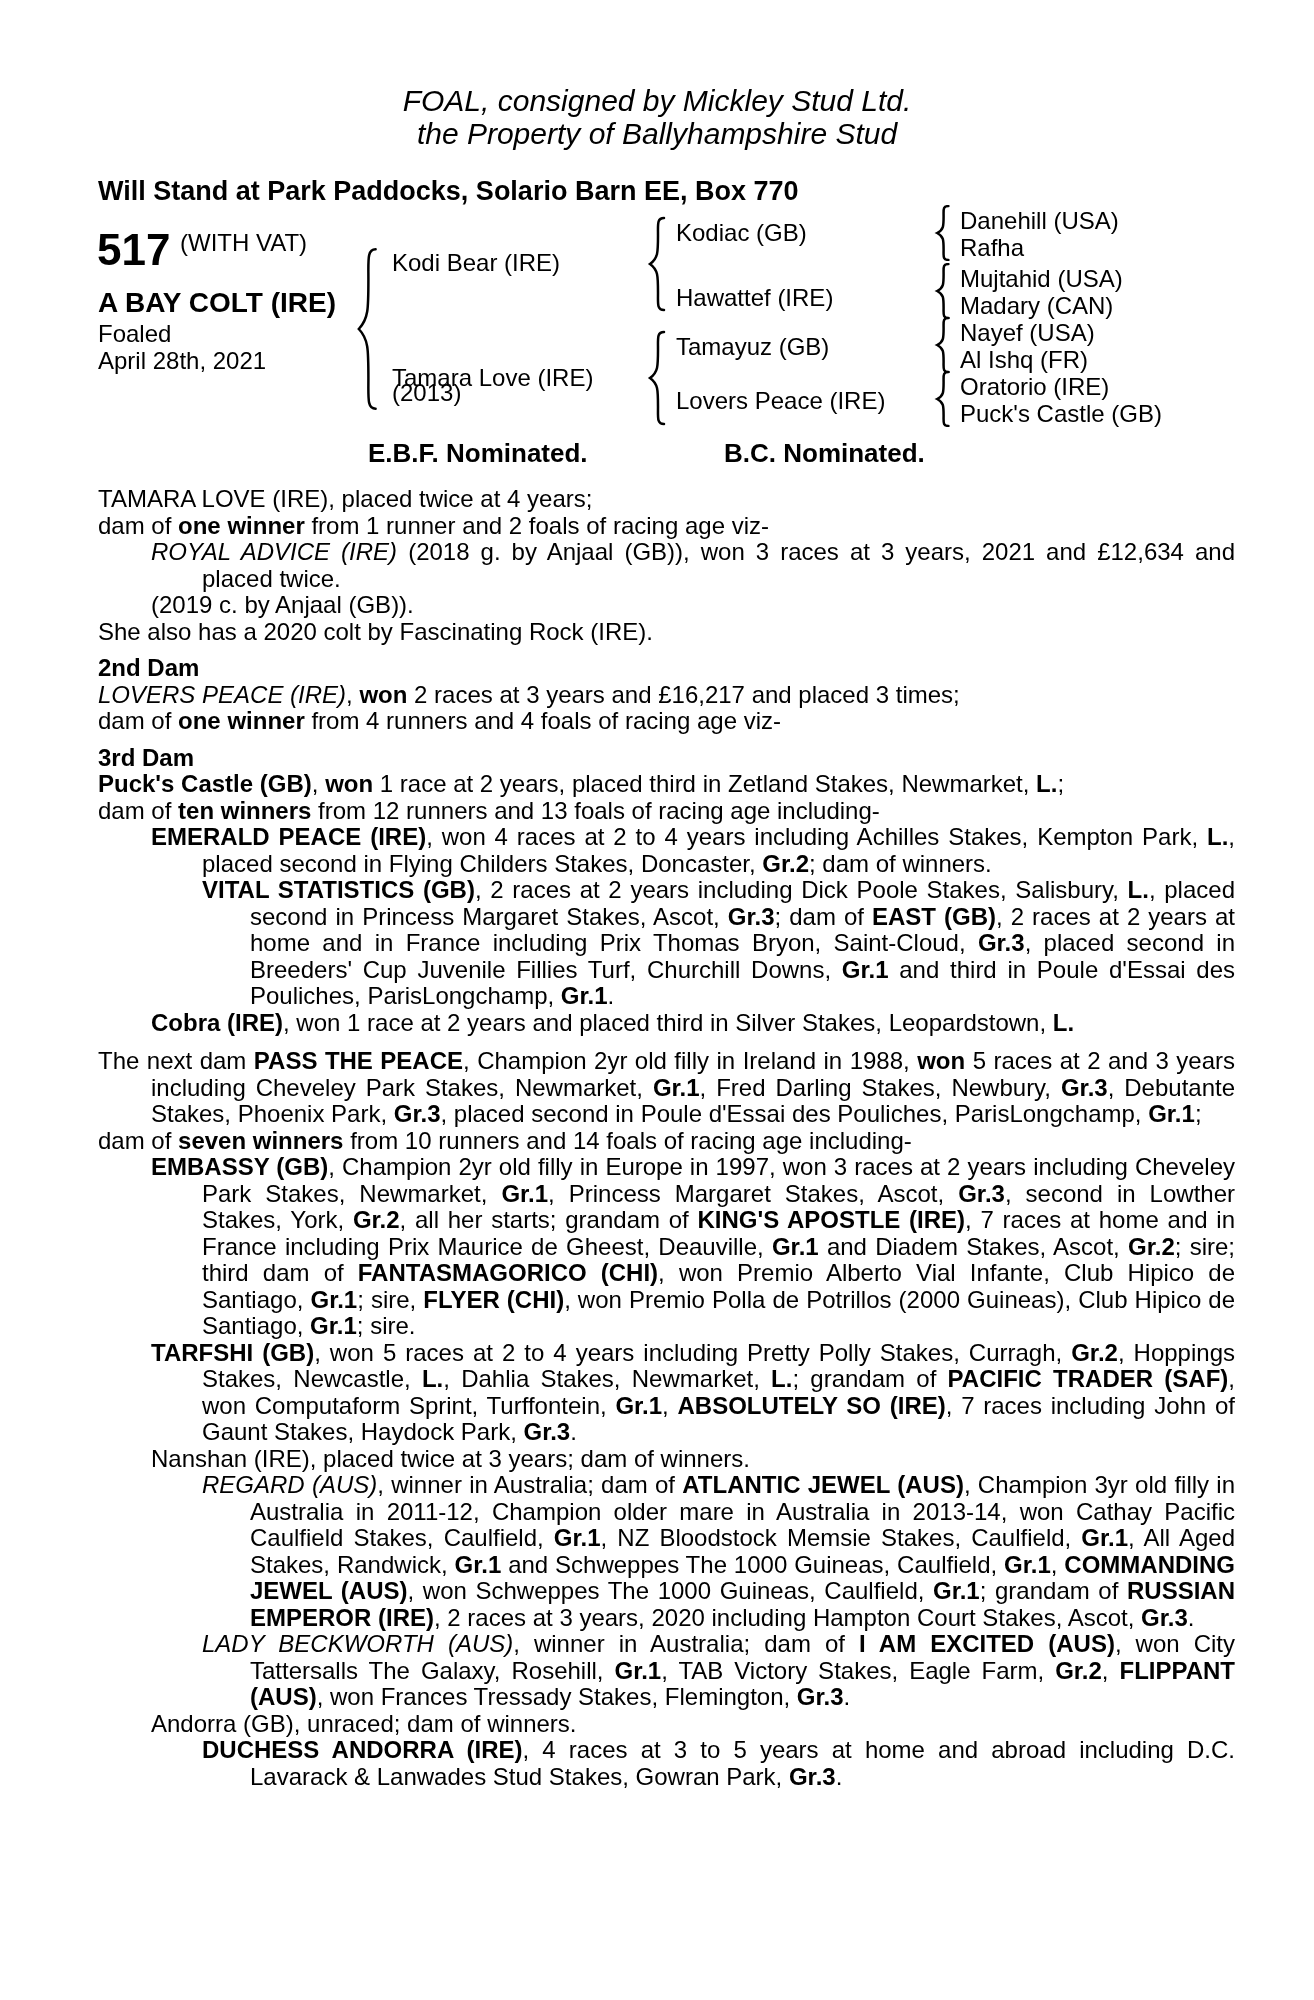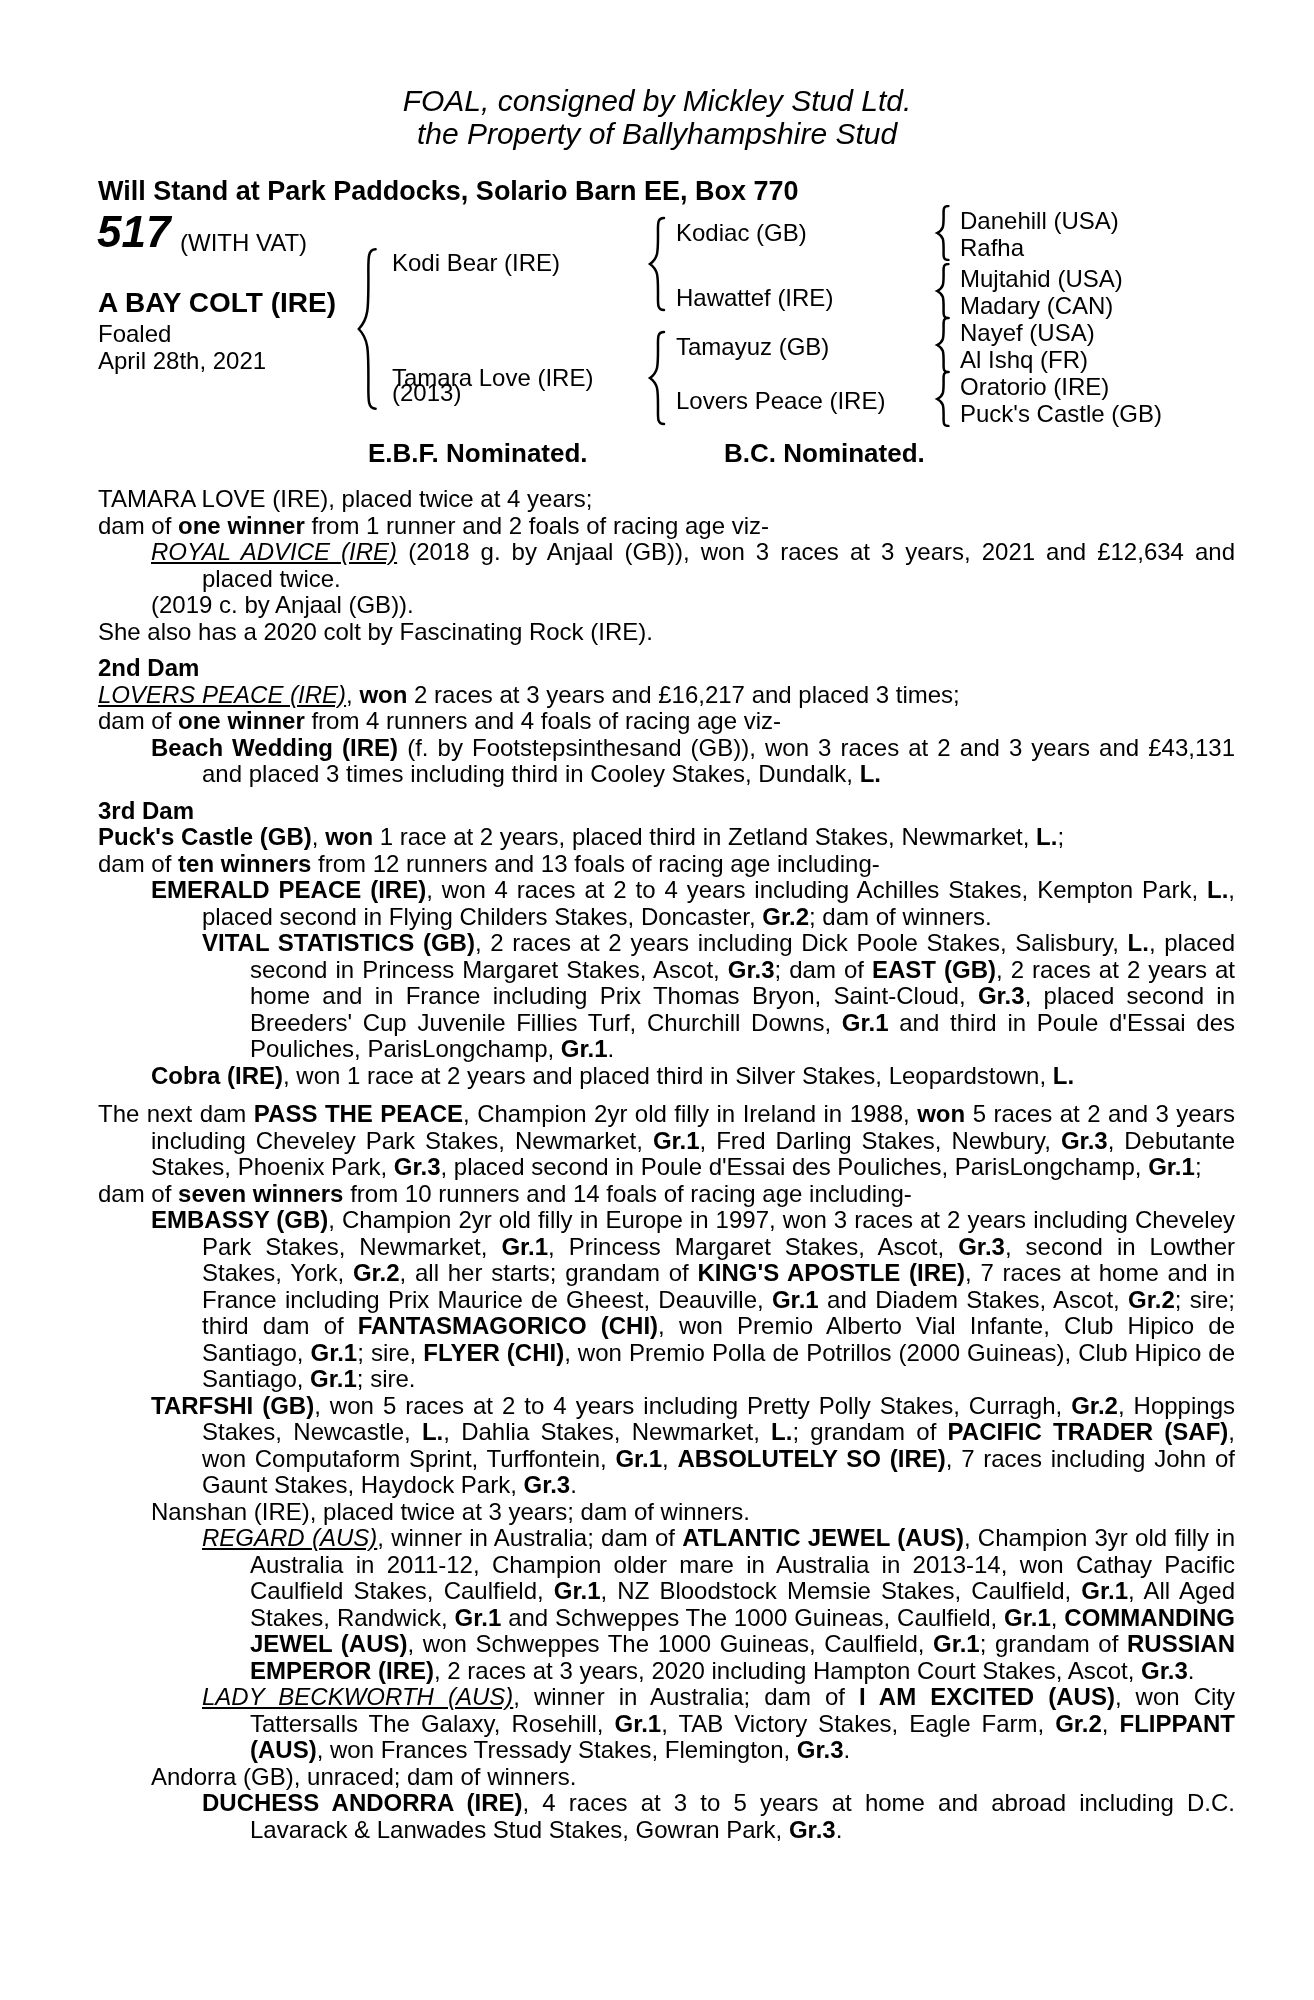--- a/index.html
+++ b/index.html
@@ -26,32 +26,32 @@
   .dam-heading{font-weight:bold;font-size:24px;line-height:26.5px;}
   .para{margin:0;font-size:24px;line-height:26.5px;text-align:justify;}
   .para.flush{padding-left:0;text-indent:0;}
   .para.p1{padding-left:104px;text-indent:-51px;}
   .para.p2{padding-left:152px;text-indent:-48px;}
   .para.np{padding-left:53px;text-indent:-53px;}
   .dam-section{margin-top:10px;}
   .dam-section:first-child{margin-top:0;}
   .dam-section.no-heading{margin-top:12px;}
   .b{font-weight:bold;}
-  .i{font-style:italic;text-decoration:underline;}
+  .i{font-style:italic;}
 </style>
 </head>
 <body>
 
 <div id="page">
 
   <div class="abs title-line" style="top:84px;">FOAL, consigned by Mickley Stud Ltd.</div>
   <div class="abs title-line" style="top:117px;">the Property of Ballyhampshire Stud</div>
   <div class="abs stand-line" style="left:98px;top:176px;">Will Stand at Park Paddocks, Solario Barn EE, Box 770</div>
 
-  <div class="abs lot-number" style="left:97px;top:210px;font-style:italic;">517</div>
+  <div class="abs lot-number" style="left:97px;top:228px;">517</div>
   <div class="abs vat" style="left:180px;top:229px;">(WITH VAT)</div>
   <div class="abs colt-desc" style="left:98px;top:287px;">A BAY COLT (IRE)</div>
   <div class="abs lot-sub" style="left:98px;top:320px;">Foaled</div>
   <div class="abs lot-sub" style="left:98px;top:347px;">April 28th, 2021</div>
 
   <div class="abs ped-name" style="left:392px;top:249px;">Kodi Bear (IRE)</div>
   <div class="abs ped-name" style="left:392px;top:352px;margin-top:12px;">Tamara Love (IRE)</div>
   <div class="abs ped-name" style="left:392px;top:379px;">(2013)</div>
 
   <div class="abs ped-name" style="left:676px;top:219px;">Kodiac (GB)</div>
@@ -98,21 +98,20 @@
         <p class="para flush"><span>TAMARA LOVE (IRE), placed twice at 4 years;</span></p>
         <p class="para flush"><span>dam of </span><span class="b">one winner</span><span> from 1 runner and 2 foals of racing age viz-</span></p>
         <p class="para p1"><span class="i">ROYAL ADVICE (IRE)</span><span> (2018 g. by Anjaal (GB)), won 3 races at 3 years, 2021 and £12,634 and placed twice.</span></p>
         <p class="para p1"><span>(2019 c. by Anjaal (GB)).</span></p>
         <p class="para flush"><span>She also has a 2020 colt by Fascinating Rock (IRE).</span></p>
       </div>
       <div class="dam-section">
         <div class="dam-heading">2nd Dam</div>
         <p class="para flush"><span class="i">LOVERS PEACE (IRE)</span><span>, </span><span class="b">won</span><span> 2 races at 3 years and £16,217 and placed 3 times;</span></p>
         <p class="para flush"><span>dam of </span><span class="b">one winner</span><span> from 4 runners and 4 foals of racing age viz-</span></p>
-        <p class="para p1"><span class="b">Beach Wedding (IRE)</span><span> (f. by Footstepsinthesand (GB)), won 3 races at 2 and 3 years and £43,131 and placed 3 times including third in Cooley Stakes, Dundalk, </span><span class="b">L.</span></p>
       </div>
       <div class="dam-section">
         <div class="dam-heading">3rd Dam</div>
         <p class="para flush"><span class="b">Puck's Castle (GB)</span><span>, </span><span class="b">won</span><span> 1 race at 2 years, placed third in Zetland Stakes, Newmarket, </span><span class="b">L.</span><span>;</span></p>
         <p class="para flush"><span>dam of </span><span class="b">ten winners</span><span> from 12 runners and 13 foals of racing age including-</span></p>
         <p class="para p1"><span class="b">EMERALD PEACE (IRE)</span><span>, won 4 races at 2 to 4 years including Achilles Stakes, Kempton Park, </span><span class="b">L.</span><span>, placed second in Flying Childers Stakes, Doncaster, </span><span class="b">Gr.2</span><span>; dam of winners.</span></p>
         <p class="para p2"><span class="b">VITAL STATISTICS (GB)</span><span>, 2 races at 2 years including Dick Poole Stakes, Salisbury, </span><span class="b">L.</span><span>, placed second in Princess Margaret Stakes, Ascot, </span><span class="b">Gr.3</span><span>; dam of </span><span class="b">EAST (GB)</span><span>, 2 races at 2 years at home and in France including Prix Thomas Bryon, Saint-Cloud, </span><span class="b">Gr.3</span><span>, placed second in Breeders' Cup Juvenile Fillies Turf, Churchill Downs, </span><span class="b">Gr.1</span><span> and third in Poule d'Essai des Pouliches, ParisLongchamp, </span><span class="b">Gr.1</span><span>.</span></p>
         <p class="para p1"><span class="b">Cobra (IRE)</span><span>, won 1 race at 2 years and placed third in Silver Stakes, Leopardstown, </span><span class="b">L.</span></p>
       </div>
       <div class="dam-section no-heading">

